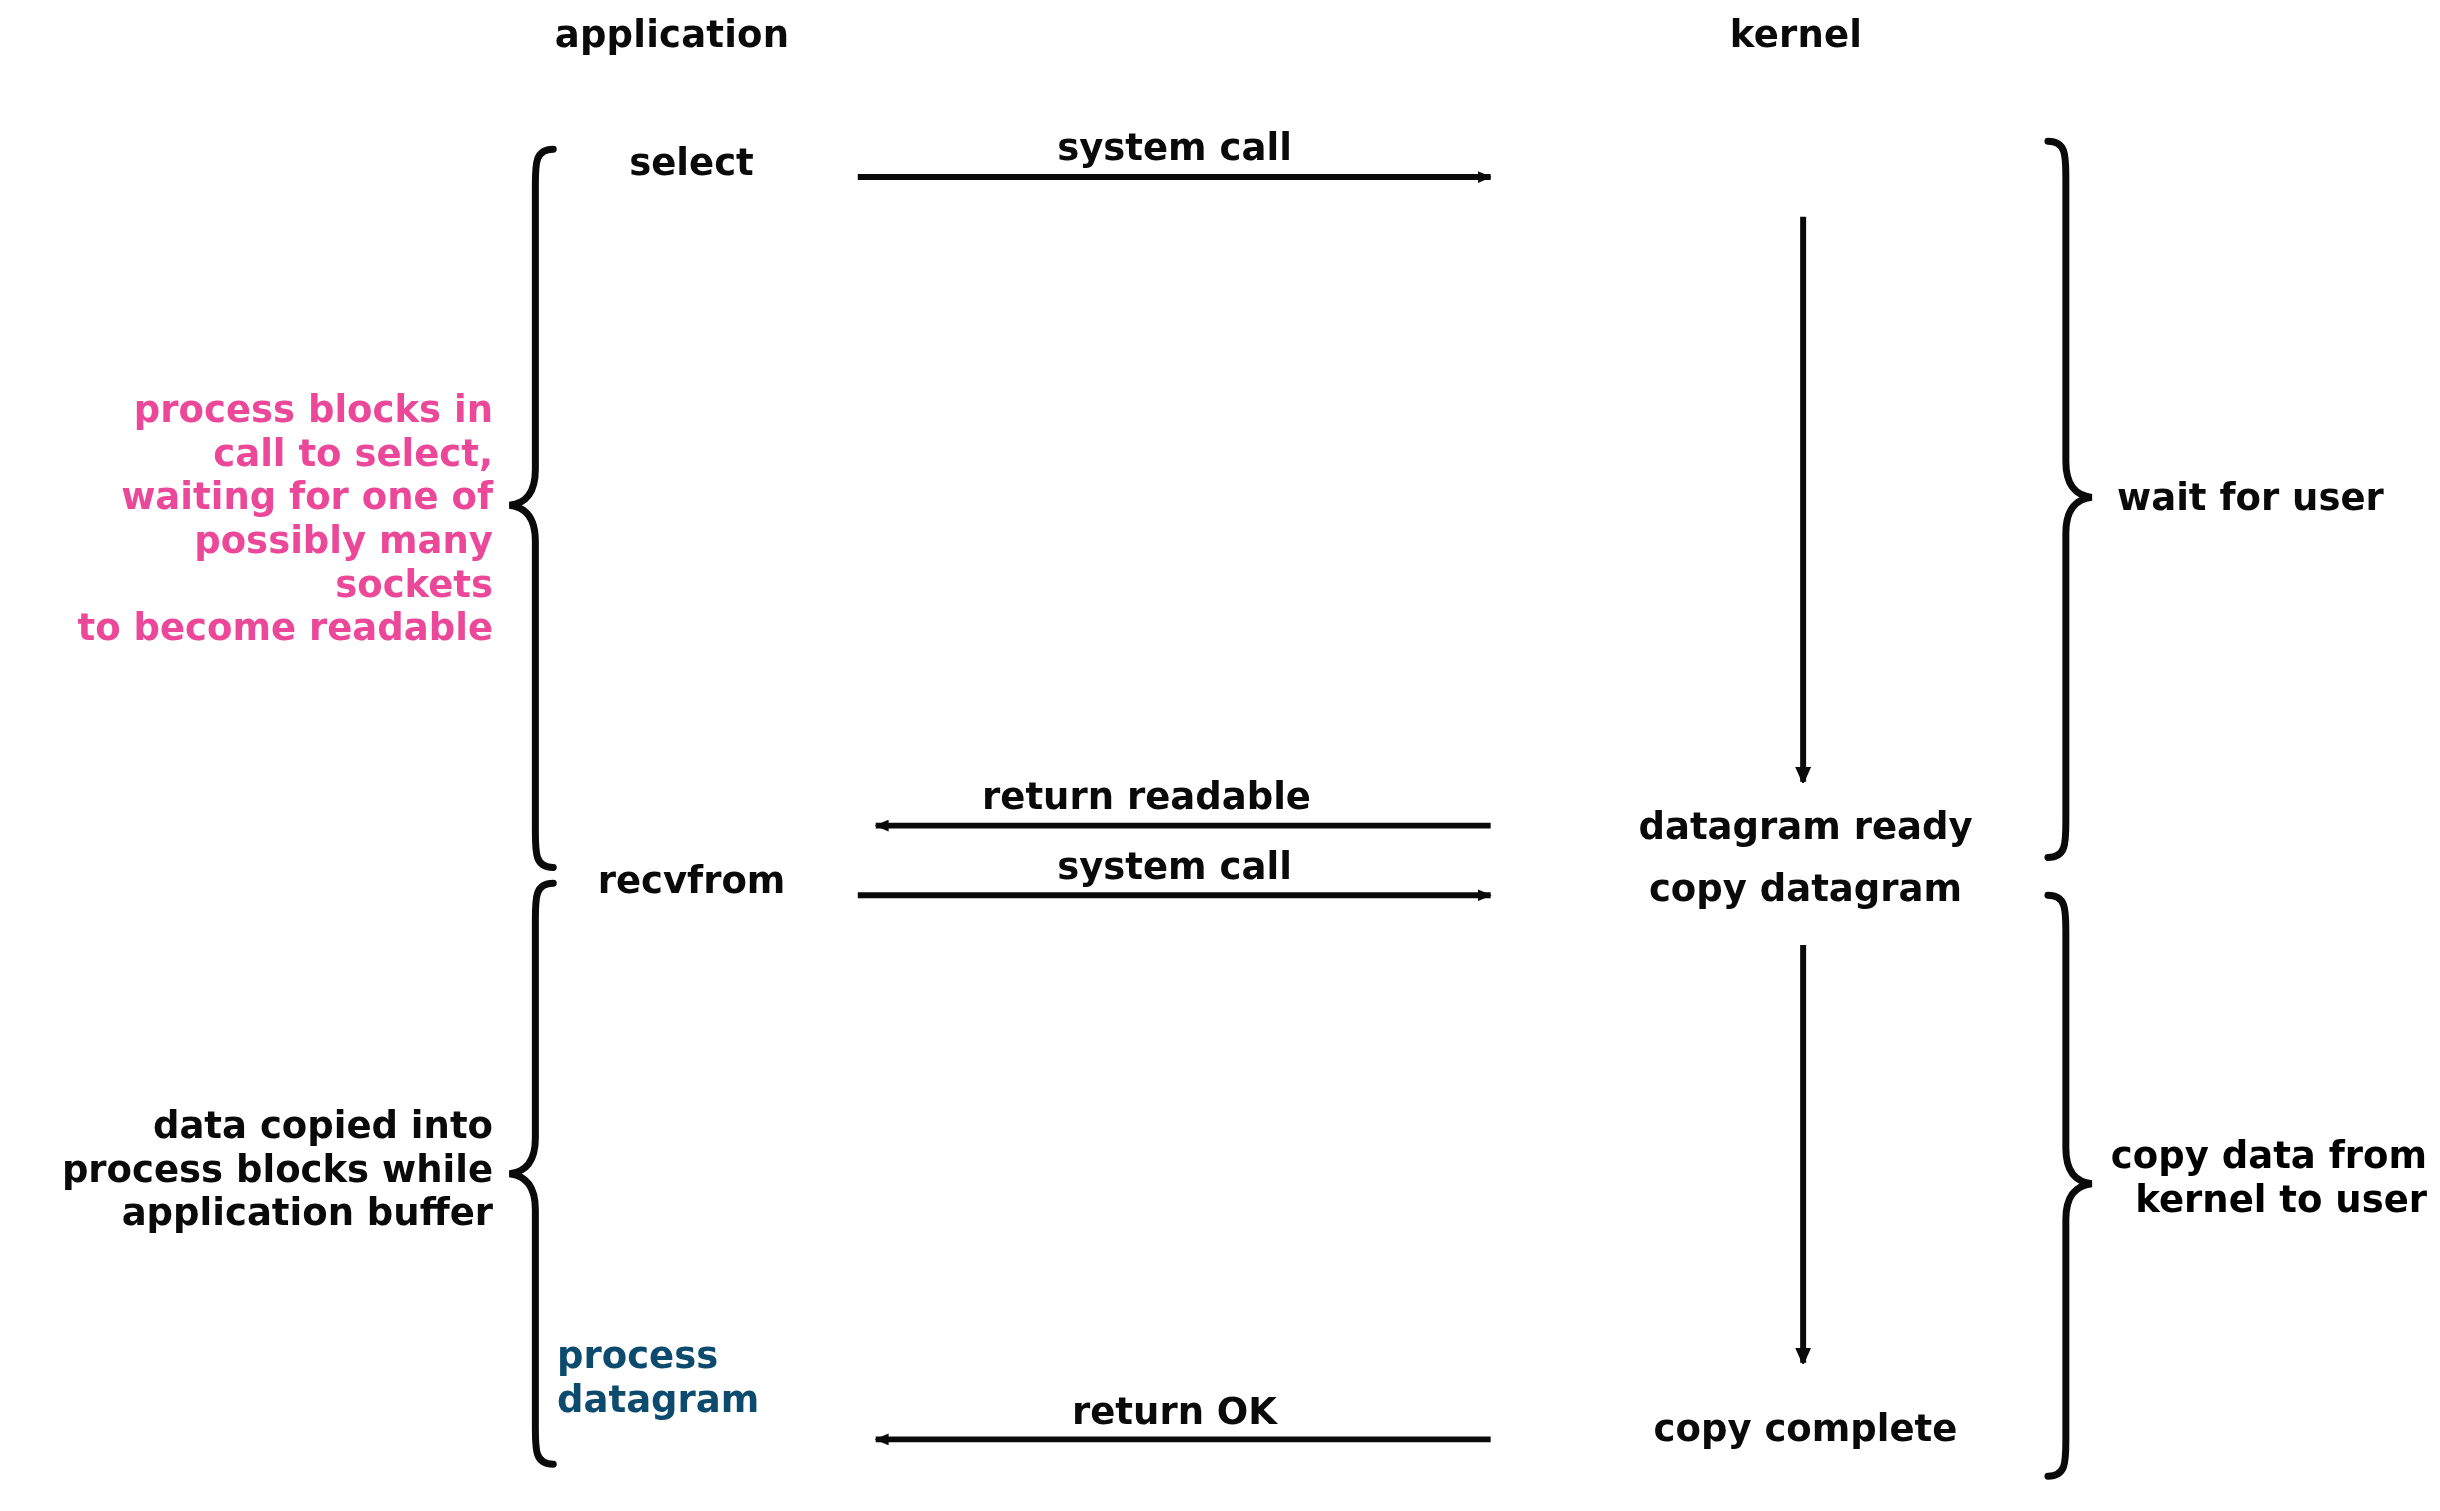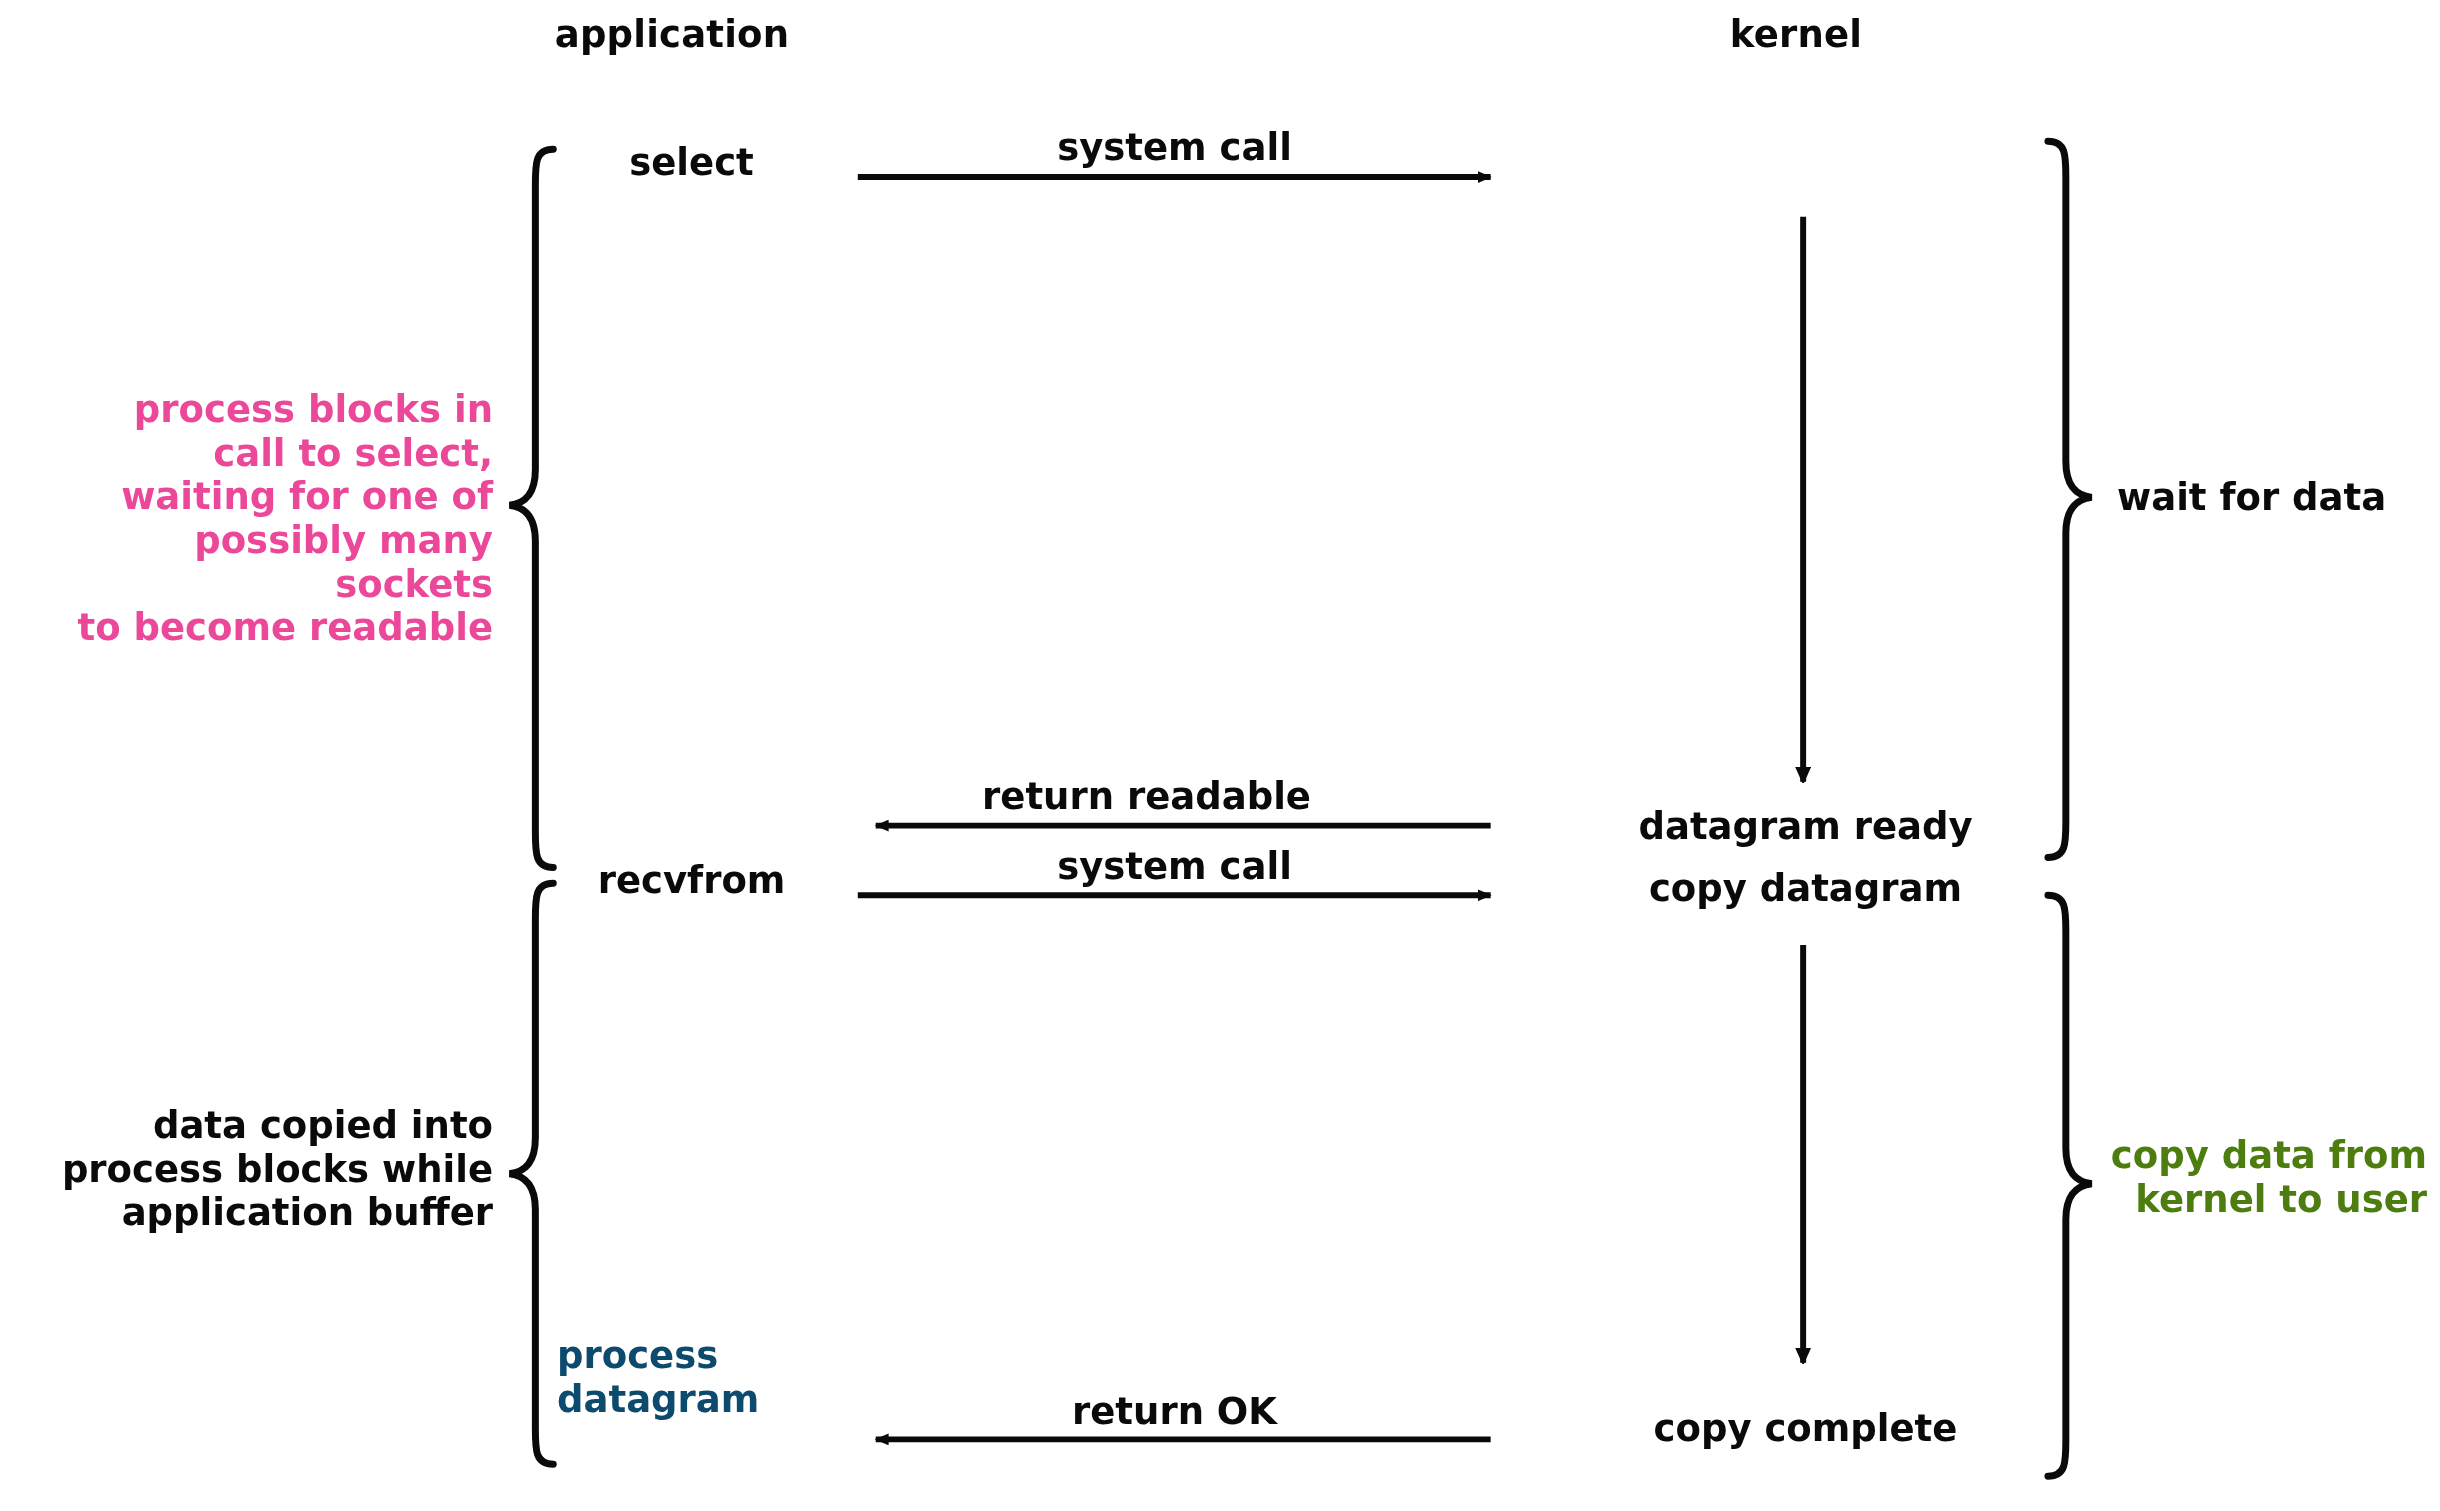--- a/index.html
+++ b/index.html
@@ -161,23 +161,23 @@
   <div class="side-note ta-right" style="position:absolute; left:30px; top:1104px; width:463px;
               font-weight:bold; font-size:37px; color:#0a0a0a; line-height:1.18;">
     <div>data copied into</div>
     <div>process blocks while</div>
     <div>application buffer</div>
   </div>
 
   <div class="side-note ta-left" style="position:absolute; left:2117px; top:476px; width:318px;
               font-weight:bold; font-size:37px; color:#0a0a0a; line-height:1.18;
               font-family:'DejaVu Sans', sans-serif;">
-    <div>wait for data</div>
+    <div>wait for user</div>
   </div>
 
   <div class="side-note ta-right" style="position:absolute; left:2099px; top:1134px; width:328px;
-              font-weight:bold; font-size:37px; color:#4d7c0f; line-height:1.18;">
+              font-weight:bold; font-size:37px; color:#000000; line-height:1.18;">
     <div>copy data from</div>
     <div>kernel to user</div>
   </div>
 
 </div>
 
 
 </body></html>

